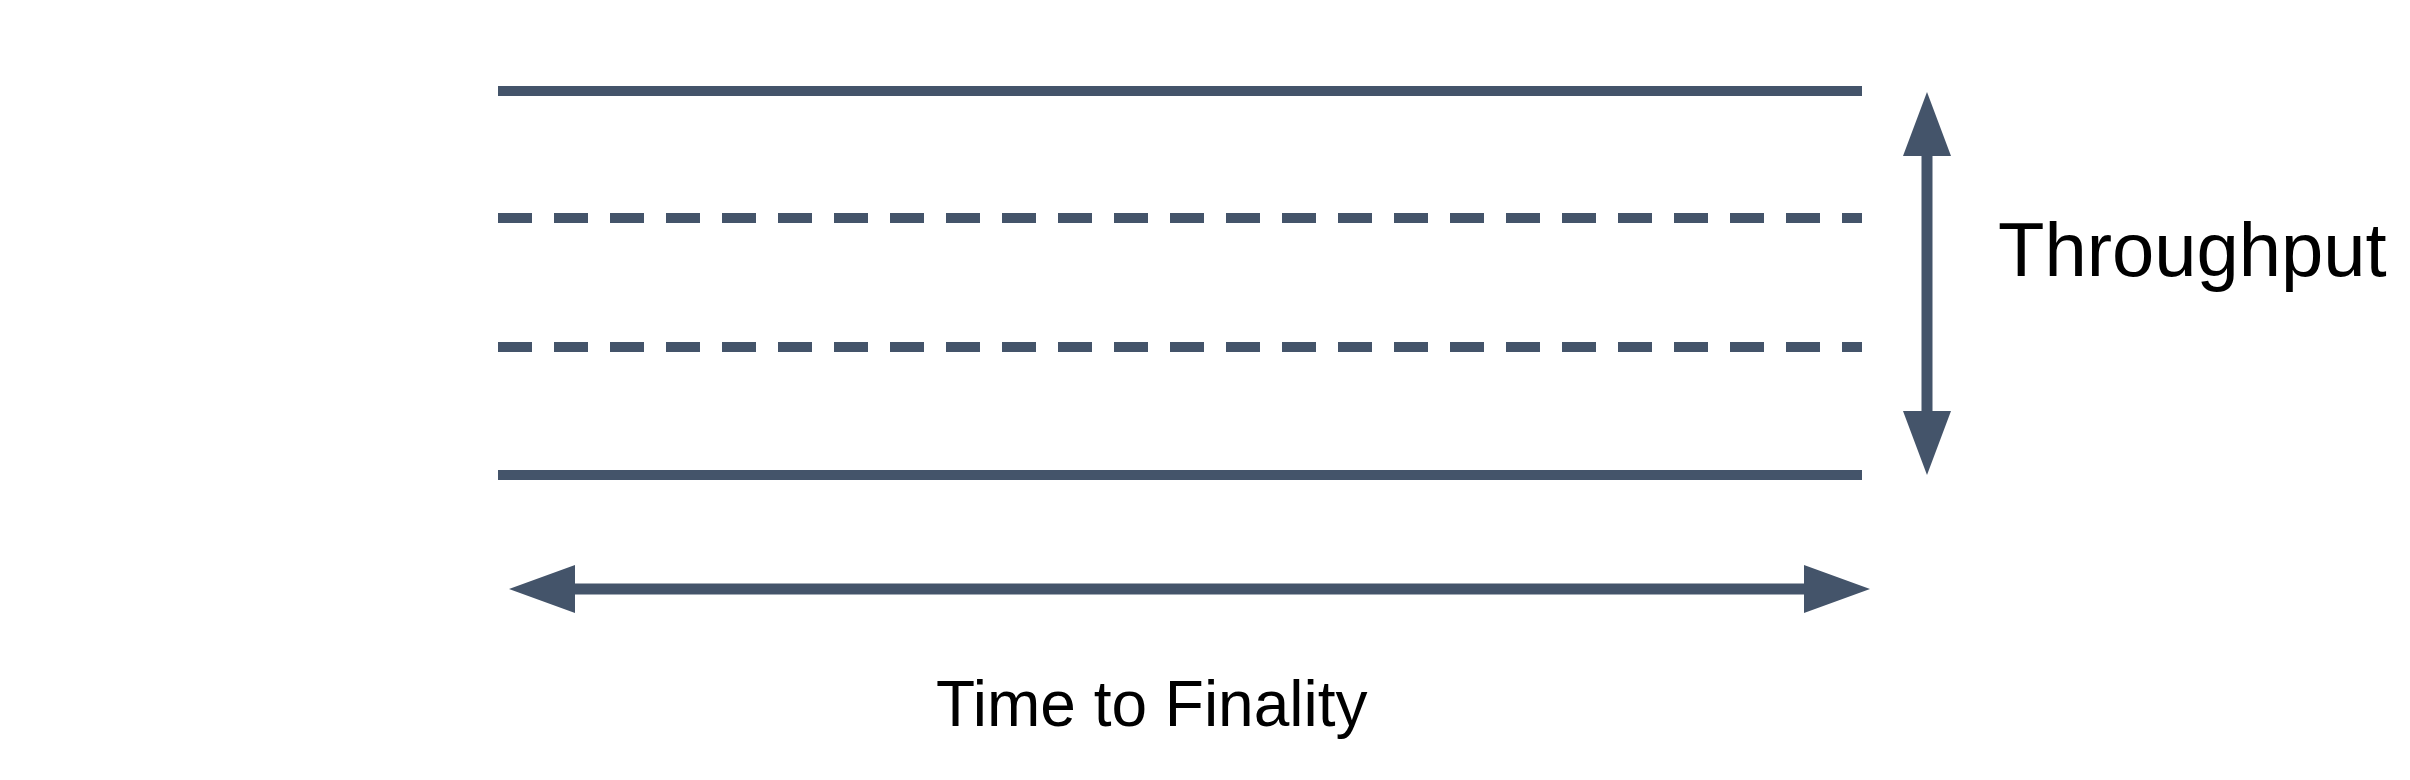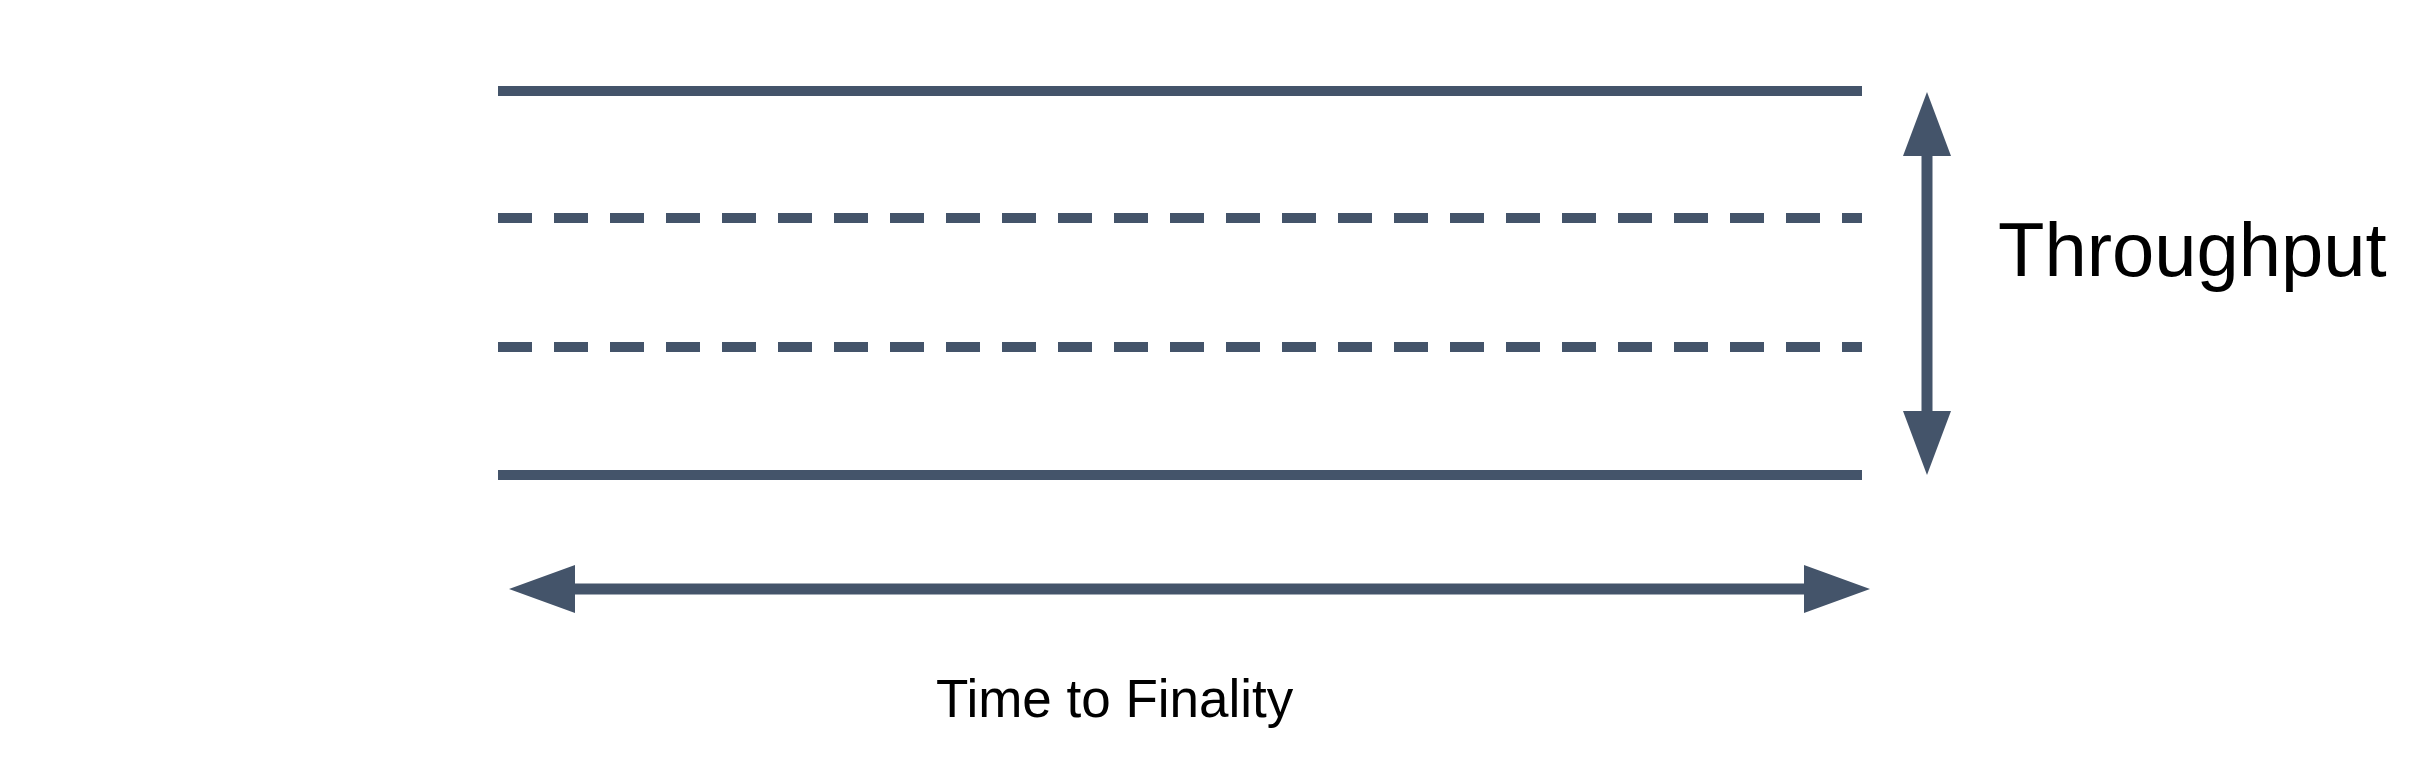--- a/index.html
+++ b/index.html
@@ -36,21 +36,21 @@
     line-height: 1;
   }
   #throughput-label {
     left: 1998px;
     top: 212px;
     font-size: 76px;
   }
   #time-to-finality-label {
     left: 936px;
     top: 672px;
-    font-size: 53px;
+    font-size: 64px;
   }
 </style>
 </head>
 <body>
 
 <div id="canvas">
 
   <svg id="diagram-svg" viewBox="0 0 2410 780" xmlns="http://www.w3.org/2000/svg">
 
     <g>

